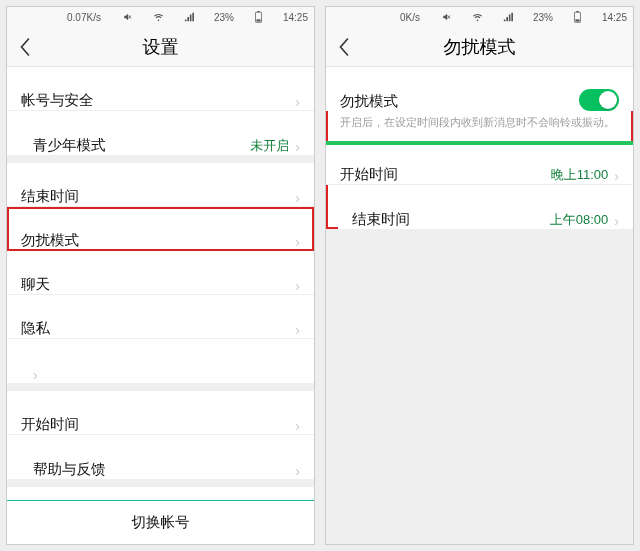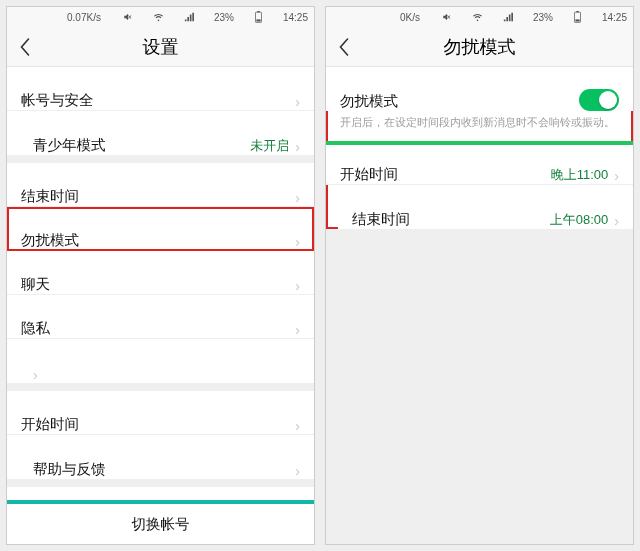--- a/index.html
+++ b/index.html
@@ -88,21 +88,21 @@
     color: #c8c8c8;
     font-size: 14px;
   }
   .row.highlighted {
     outline: 2px solid #d22;
     outline-offset: -2px;
   }
   .bottom-action {
     height: 44px;
     background: #fff;
-    border-top: 4px solid #14b8a6;
+    border-top: 1px solid #14b8a6;
     display: flex;
     align-items: center;
     justify-content: center;
     font-size: 14.5px;
     color: #111;
   }
   .desc-row {
     background: #fff;
     padding: 4px 14px 12px 14px;
     font-size: 11px;

